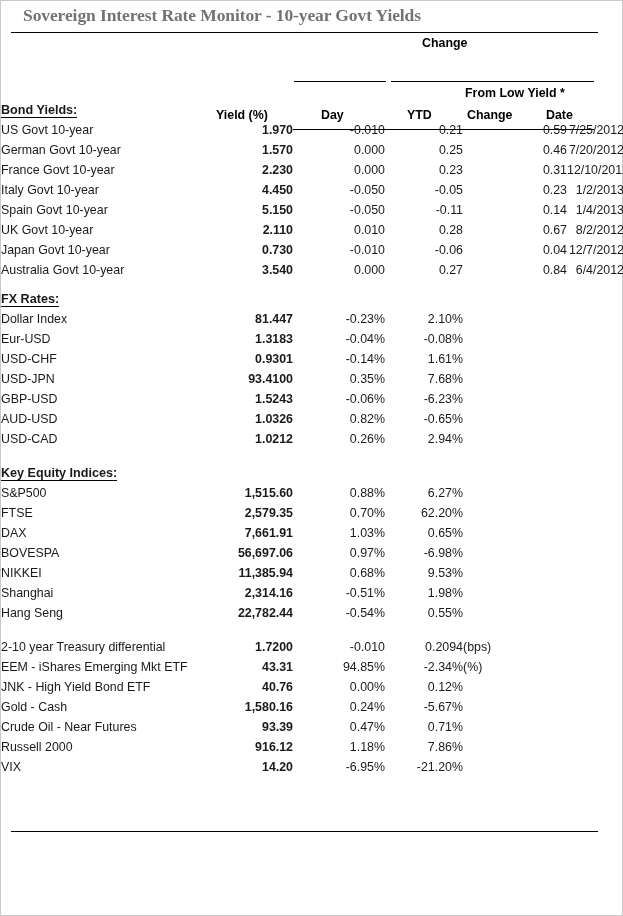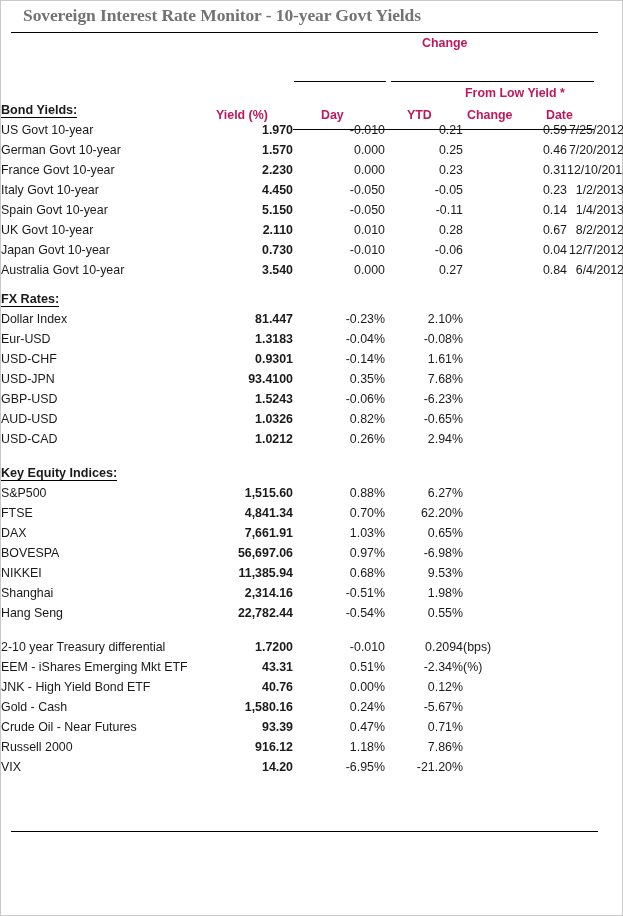--- a/index.html
+++ b/index.html
@@ -92,21 +92,21 @@
   }
   tr.spacer td { height: 14px; }
   tr.spacer-sm td { height: 9px; }
 
   
   .hdr-wrap { position: relative; height: 72px; }
   .hdr-cell {
     position: absolute;
     font-weight: bold;
     font-size: 12.4px;
-    color: #be185d;
+    color: #000000;
     white-space: nowrap;
   }
 
   
   .footer {
     position: relative;
     height: 86px;
   }
 </style>
 </head>
@@ -320,21 +320,21 @@
         <td class="label">S&amp;P500</td>
         <td class="yield">1,515.60</td>
         <td class="day">0.88%</td>
         <td class="ytd">6.27%</td>
         <td class="note"></td>
         <td class="chg"></td>
         <td class="date"></td>
       </tr>
       <tr>
         <td class="label">FTSE</td>
-        <td class="yield">4,841.34</td>
+        <td class="yield">2,579.35</td>
         <td class="day">0.70%</td>
         <td class="ytd">62.20%</td>
         <td class="note"></td>
         <td class="chg"></td>
         <td class="date"></td>
       </tr>
       <tr>
         <td class="label">DAX</td>
         <td class="yield">7,661.91</td>
         <td class="day">1.03%</td>
@@ -390,21 +390,21 @@
         <td class="yield">1.7200</td>
         <td class="day">-0.010</td>
         <td class="ytd">0.2094</td>
         <td class="note">(bps)</td>
         <td class="chg"></td>
         <td class="date"></td>
       </tr>
       <tr>
         <td class="label">EEM - iShares Emerging Mkt ETF</td>
         <td class="yield">43.31</td>
-        <td class="day">0.51%</td>
+        <td class="day">94.85%</td>
         <td class="ytd">-2.34%</td>
         <td class="note">(%)</td>
         <td class="chg"></td>
         <td class="date"></td>
       </tr>
       <tr>
         <td class="label">JNK - High Yield Bond ETF</td>
         <td class="yield">40.76</td>
         <td class="day">0.00%</td>
         <td class="ytd">0.12%</td>

